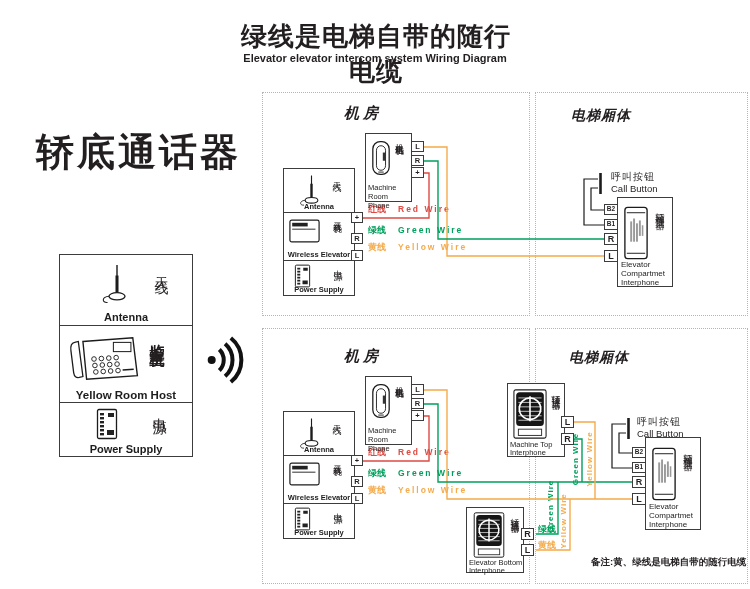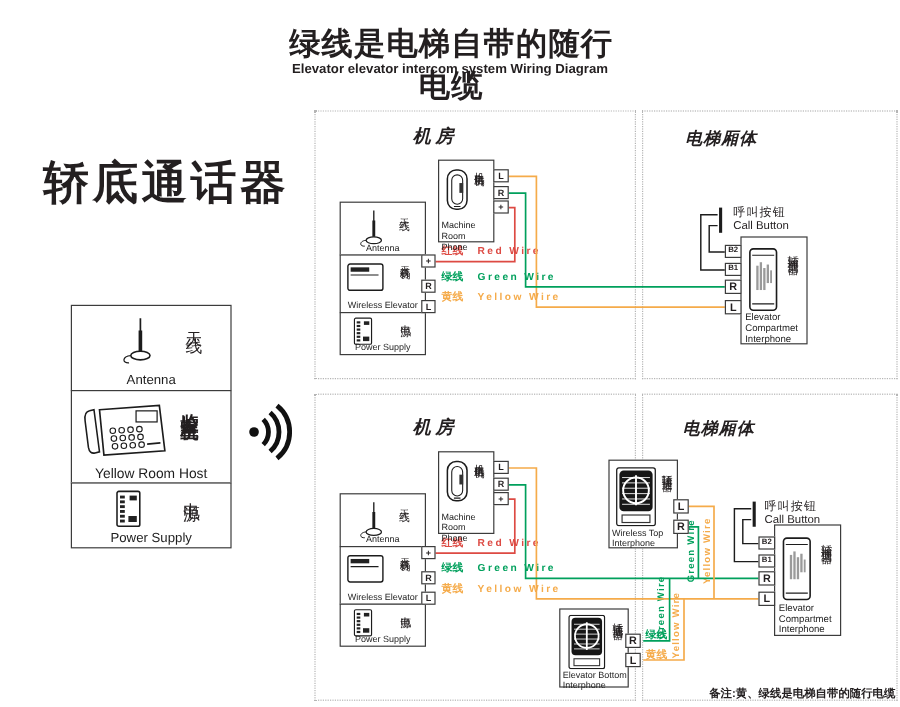--- a/index.html
+++ b/index.html
@@ -6,21 +6,21 @@
   #stage{position:relative;width:750px;height:589px;background:#fff;overflow:hidden;
          font-family:"Liberation Sans",sans-serif;color:var(--ink,#231f20);}
   .abs{position:absolute;}
   .dashbox{position:absolute;border:1px dotted #b5b5b5;}
   .devbox{position:absolute;background:#fff;border:1px solid #3c3c3c;box-sizing:border-box;}
   .term{position:absolute;background:#fff;border:1px solid #3c3c3c;box-sizing:border-box;
         display:flex;align-items:center;justify-content:center;
         font-size:7.5px;font-weight:bold;line-height:1;z-index:5;}
   .vtext{position:absolute;writing-mode:vertical-rl;text-orientation:upright;white-space:nowrap;}
   .cap{position:absolute;font-size:7.5px;line-height:9px;color:#1d1d1d;}
-  .capc{text-align:center;left:0;right:0;}
+  .capc{text-align:center;left:0;right:0;font-weight:bold;}
   .seclabel{position:absolute;font-weight:bold;font-size:15px;letter-spacing:4px;white-space:nowrap;font-style:italic;}
   .wlabel{position:absolute;font-size:9px;font-weight:bold;white-space:nowrap;line-height:1;}
   .wlabel .en{margin-left:12px;letter-spacing:2px;font-size:8.5px;}
   .vlabel{position:absolute;font-size:8px;font-weight:bold;letter-spacing:1px;white-space:nowrap;
           transform:translate(-50%,-50%) rotate(-90deg);line-height:1;}
   .smlabel{position:absolute;font-size:9px;font-weight:bold;white-space:nowrap;line-height:1;}
   #wires{position:absolute;left:0;top:0;pointer-events:none;z-index:4;}
   #wires polyline,#wires line{fill:none;}
   .w-red{stroke:var(--red_wire,#dd4a43);stroke-width:1.4;}
   .w-green{stroke:var(--green_wire,#00a05c);stroke-width:1.4;}
@@ -301,21 +301,21 @@
   <div class="vlabel green-t" style="left:576px;top:459px;">Green Wire</div>
   <div class="vlabel yellow-t" style="left:590px;top:459px;">Yellow Wire</div>
   <div class="vlabel green-t" style="left:551px;top:506px;">Green Wire</div>
   <div class="vlabel yellow-t" style="left:564px;top:521px;">Yellow Wire</div>
 
   <div class="devbox z5" style="left:507px;top:383px;width:58px;height:74px;">
     <svg class="abs" style="left:4px;top:5px;" width="36" height="50">
         <use href="#sym-darkint"></use>
       </svg>
     <div class="vtext" style="left:42px;top:4px;font-size:9px;letter-spacing:1.5px;line-height:12px;">轿顶通话器</div>
-    <div class="cap" style="left:2px;top:56px;">Wireless Top</div>
+    <div class="cap" style="left:2px;top:56px;">Machine Top</div>
     <div class="cap" style="left:2px;top:64px;">Interphone</div>
   </div>
   <div class="term z6" style="left:561px;top:416px;width:13px;height:12px;font-size:9px;">L</div>
   <div class="term z6" style="left:561px;top:433px;width:13px;height:12px;font-size:9px;">R</div>
 
   <div class="devbox z5" style="left:466px;top:507px;width:58px;height:66px;">
     <svg class="abs" style="left:4px;top:4px;" width="36" height="46">
         <use href="#sym-darkint"></use>
       </svg>
     <div class="vtext" style="left:42px;top:3px;font-size:9px;letter-spacing:1.5px;line-height:12px;">轿底通话器</div>
@@ -337,15 +337,15 @@
     <div class="vtext" style="left:36px;top:8px;font-size:9.5px;letter-spacing:2px;line-height:12px;">轿厢通话器</div>
     <div class="cap" style="left:3px;top:64px;font-size:8px;">Elevator</div>
     <div class="cap" style="left:3px;top:73px;font-size:8px;">Compartmet</div>
     <div class="cap" style="left:3px;top:82px;font-size:8px;">Interphone</div>
   </div>
   <div class="term z6" style="left:632px;top:447px;width:14px;height:11px;font-size:6.5px;">B2</div>
   <div class="term z6" style="left:632px;top:462px;width:14px;height:11px;font-size:6.5px;">B1</div>
   <div class="term z6" style="left:632px;top:476px;width:14px;height:12px;font-size:9px;">R</div>
   <div class="term z6" style="left:632px;top:493px;width:14px;height:12px;font-size:9px;">L</div>
 
-  <div class="abs" style="left:591px;top:572px;font-size:9.5px;font-weight:bold;white-space:nowrap;">备注:黄、绿线是电梯自带的随行电缆</div>
+  <div class="abs" style="left:591px;top:556px;font-size:9.5px;font-weight:bold;white-space:nowrap;">备注:黄、绿线是电梯自带的随行电缆</div>
 
 </div>
 
 </body></html>

